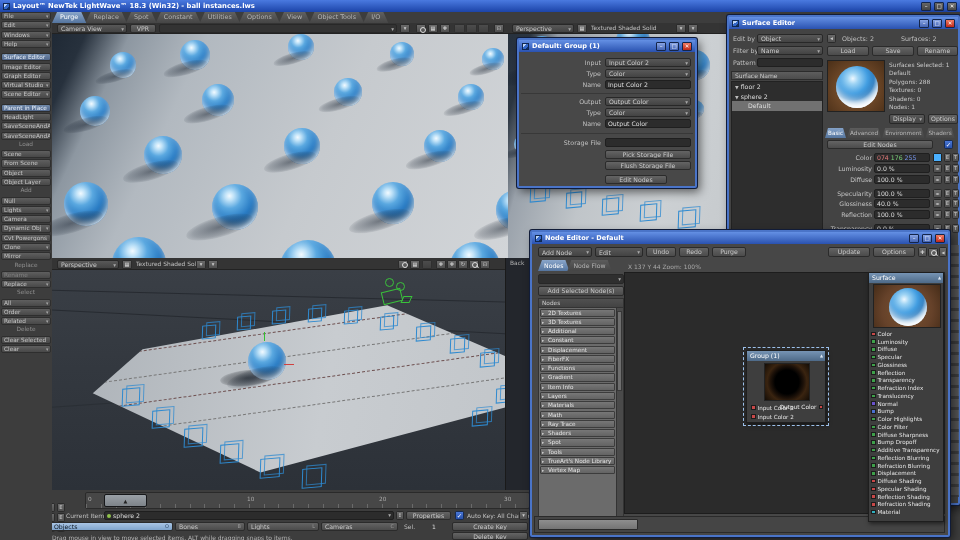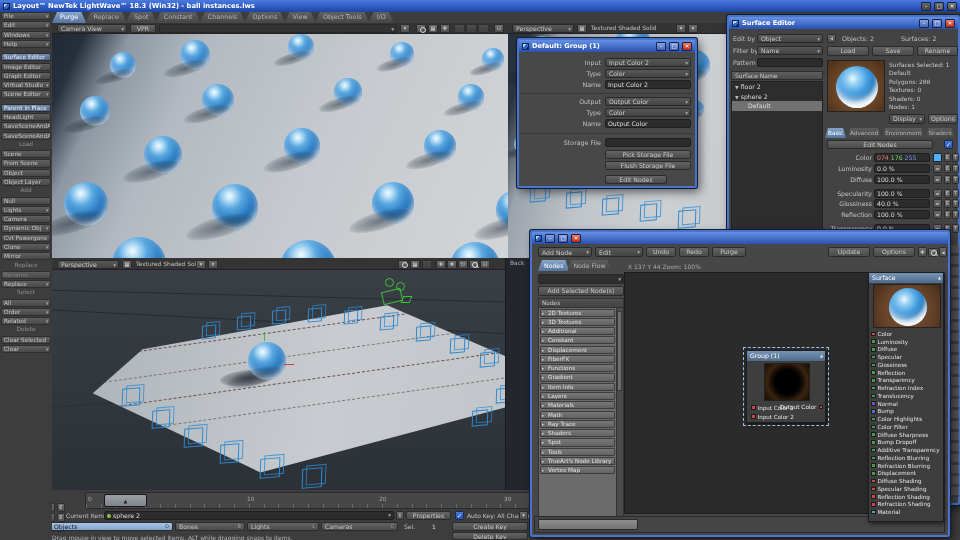--- a/index.html
+++ b/index.html
@@ -101,21 +101,21 @@
     
   
       <div class="tab" data-act="1"><span>Purge</span></div>
     
       <div class="tab"><span>Replace</span></div>
     
       <div class="tab"><span>Spot</span></div>
     
       <div class="tab"><span>Constant</span></div>
     
-      <div class="tab"><span>Channels</span></div>
+      <div class="tab"><span>Utilities</span></div>
     
       <div class="tab"><span>Options</span></div>
     
       <div class="tab"><span>View</span></div>
     
       <div class="tab"><span>Object Tools</span></div>
     
       <div class="tab"><span>I/O</span></div>
     </div>
 
@@ -605,20 +605,21 @@
           <span class="mb pt">T</span>
         </div>
       </div>
 
     <div style="position:absolute;left:145px;top:228px;width:85px;height:252px;background:repeating-linear-gradient(180deg,#575757 0 8px,#3a3a3a 8px 11px);opacity:.8;"></div>
   </div>
 
   <div class="win" style="left:530px;top:230px;width:420px;height:307px;z-index:40;background:#474747;">
     <div class="wtit">
       <span class="wico"></span>
+      <span class="wtxt">Node Editor - Default</span>
       <span class="wbt">–</span>
       <span class="wbt">□</span>
       <span class="wbt cl">✕</span>
     </div>
 
     <div class="cmb" style="left:6px;top:15px;width:54px;height:10px;line-height:9px;"><span>Add Node</span></div>
     <div class="cmb" style="left:63px;top:15px;width:48px;height:10px;line-height:9px;"><span>Edit</span></div>
     <div class="btn" style="left:114px;top:15px;width:30px;height:10px;line-height:8.5px;"><span>Undo</span></div>
     <div class="btn" style="left:147px;top:15px;width:30px;height:10px;line-height:8.5px;"><span>Redo</span></div>
     <div class="btn" style="left:180px;top:15px;width:34px;height:10px;line-height:8.5px;"><span>Purge</span></div>

